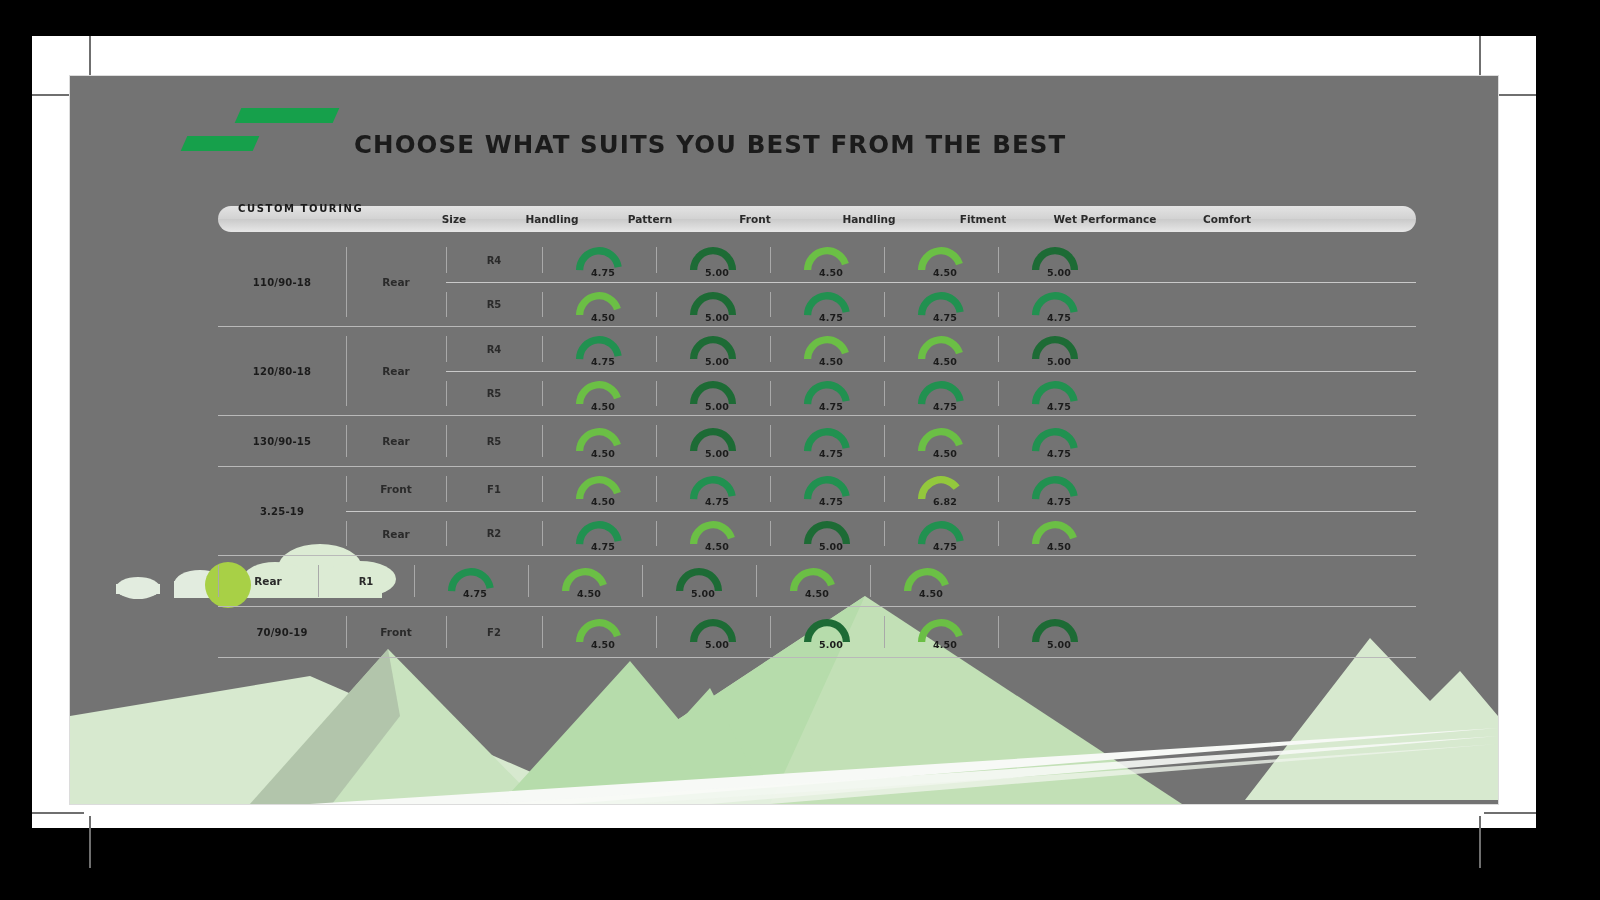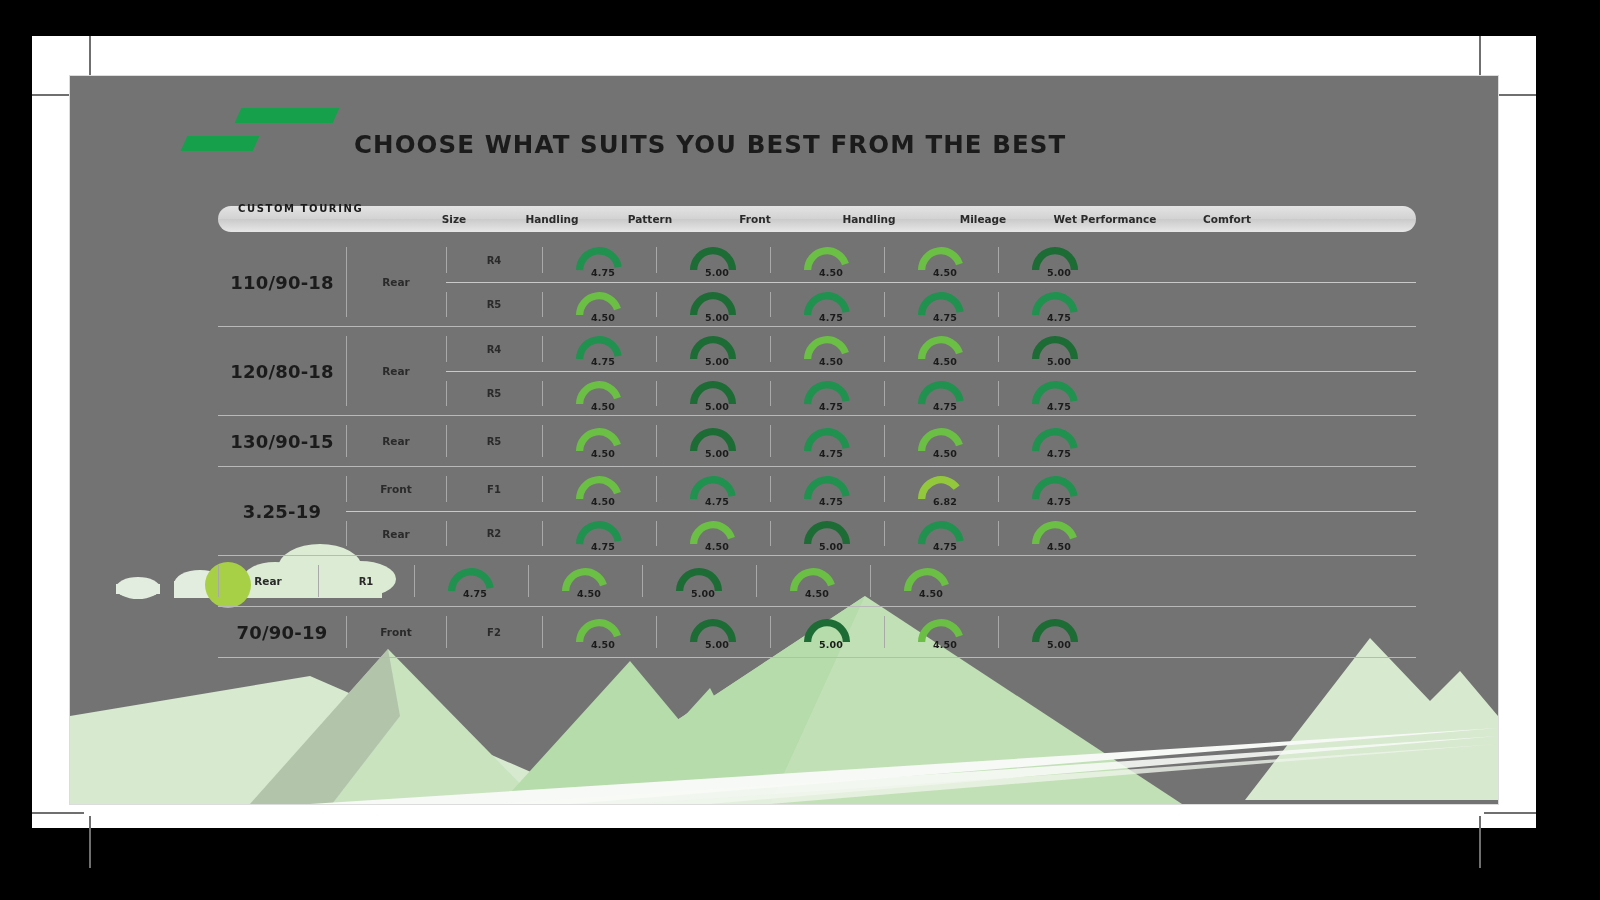--- a/index.html
+++ b/index.html
@@ -65,21 +65,21 @@
 
   
   .tbody{position:relative;margin-top:6px;}
   .grp{
     position:relative;display:flex;align-items:stretch;
     border-bottom:1.4px solid #b9b9b9;
   }
   .grp:first-child{border-top:none;}
   .grp-size{
     width:128px;display:flex;align-items:center;justify-content:center;
-    font-size:18px;font-weight:700;color:#1b1b1b;letter-spacing:.2px;
+    font-size:10px;font-weight:700;color:#1b1b1b;letter-spacing:.2px;
     font-family:"DejaVu Sans", sans-serif;
   }
   .grp-right{flex:1;display:flex;flex-direction:column;}
   .subrow{display:flex;align-items:stretch;height:44px;position:relative;}
   .subrow + .subrow{border-top:1px solid #c9c9c9;}
   .subrow.tall{height:50px;}
 
   .cell{position:relative;display:flex;align-items:center;justify-content:center;}
   .cell::before{
     content:"";position:absolute;left:0;top:9px;bottom:9px;width:1px;background:#a9a9a9;
@@ -167,21 +167,21 @@
   <div class="table-wrap">
     <div class="thead">
       <div class="brand-tag">CUSTOM TOURING</div>
       <div class="hrow" style="width:100%;">
         <div class="hspacer"></div>
         <div class="hcell" style="width:96px;">Size</div>
         <div class="hcell c-fit">Handling</div>
         <div class="hcell c-pat">Pattern</div>
         <div class="hcell c-m">Front</div>
         <div class="hcell c-m">Handling</div>
-        <div class="hcell c-m">Mileage</div>
+        <div class="hcell c-m">Fitment</div>
         <div class="hcell" style="width:130px;">Wet Performance</div>
         <div class="hcell c-m">Comfort</div>
       </div>
     </div>
     <div class="tbody" id="tbody">
           <div class="grp">
             <div class="grp-size">110/90-18</div>
             <div class="grp-right">
               <div style="display: flex; flex: 1 1 0%;">
                 <div class="fit-span">Rear</div>

